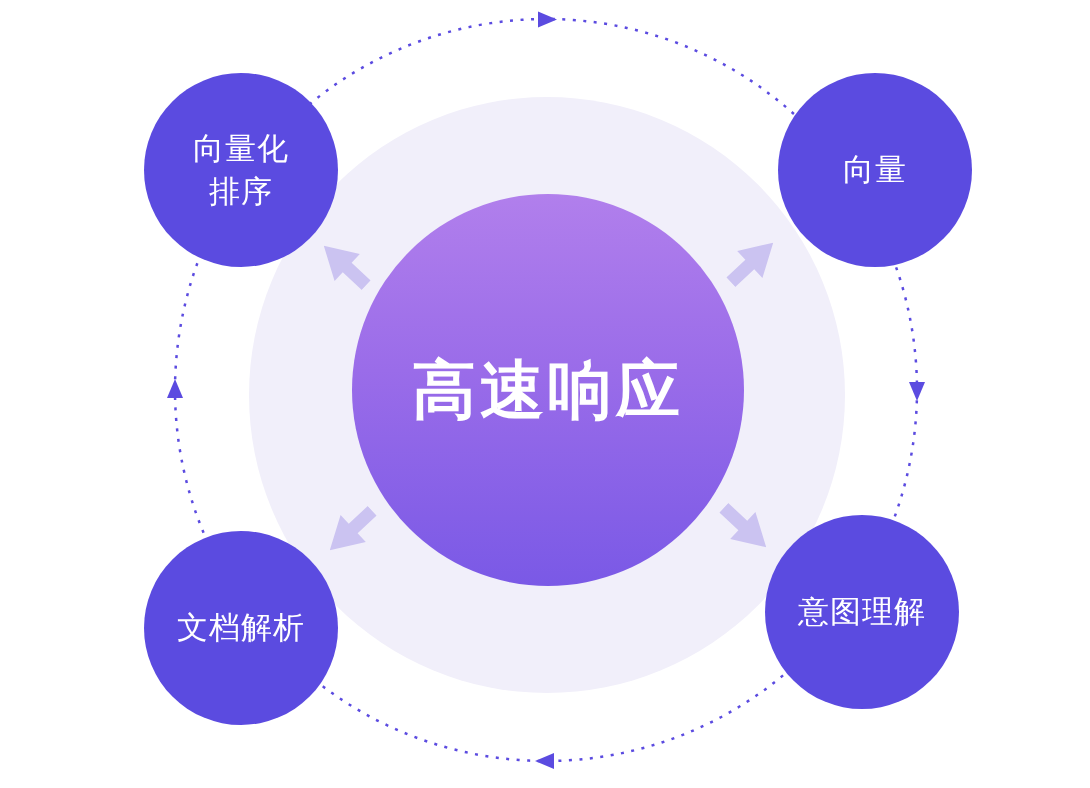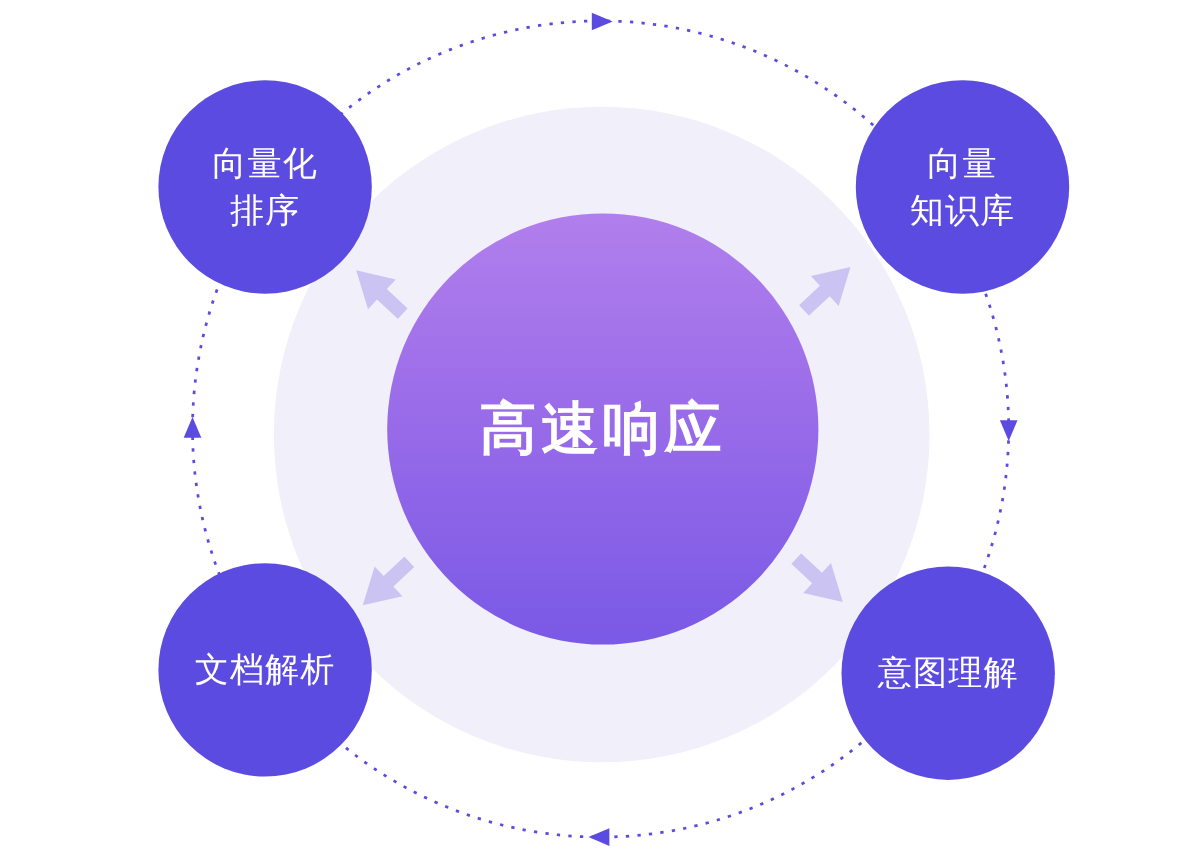--- a/index.html
+++ b/index.html
@@ -33,21 +33,21 @@
     left: 352px; top: 194px;
     width: 392px; height: 392px;
     border-radius: 50%;
     background: linear-gradient(180deg, #b17fec 0%, #9a6ce9 45%, #7a59e6 100%);
     display: flex;
     align-items: center;
     justify-content: center;
   }
   .center-label {
     color: #ffffff;
-    font-size: 52px;
+    font-size: 64px;
     font-weight: 700;
     letter-spacing: 4px;
     white-space: nowrap;
   }
   .node {
     position: absolute;
     width: 194px; height: 194px;
     border-radius: 50%;
     background: #5b4be0;
     color: #ffffff;
@@ -56,21 +56,21 @@
     align-items: center;
     justify-content: center;
     text-align: center;
     font-size: 31px;
     font-weight: 500;
     line-height: 1.4;
     letter-spacing: 1px;
   }
   .node-tl { left: 144px; top: 73px; }
   .node-tr { left: 778px; top: 73px; }
-  .node-bl { left: 144px; top: 512px; }
+  .node-bl { left: 144px; top: 531px; }
   .node-br { left: 765px; top: 515px; text-align: center; }
   .out-arrow {
     position: absolute;
     width: 58px; height: 43px;
   }
   .arrow-tl { left: 316px; top: 244px; transform: rotate(-137deg); }
   .arrow-tr { left: 723px; top: 241px; transform: rotate(-43deg); }
   .arrow-bl { left: 322px; top: 509px; transform: rotate(137deg); }
   .arrow-br { left: 716px; top: 506px; transform: rotate(43deg); }
 </style>
@@ -106,21 +106,20 @@
     <div class="center-label">高速响应</div>
   </div>
 
   <div class="node node-tl">
     <div class="node-line">向量化</div>
     <div class="node-line">排序</div>
   </div>
 
   <div class="node node-tr">
     <div class="node-line">向量</div>
-    <div class="node-line">知识库</div>
   </div>
 
   <div class="node node-bl">
     <div class="node-line">文档解析</div>
     <div class="node-line"></div>
   </div>
 
   <div class="node node-br">
     <div class="node-line">意图理解</div>
     <div class="node-line"></div>

